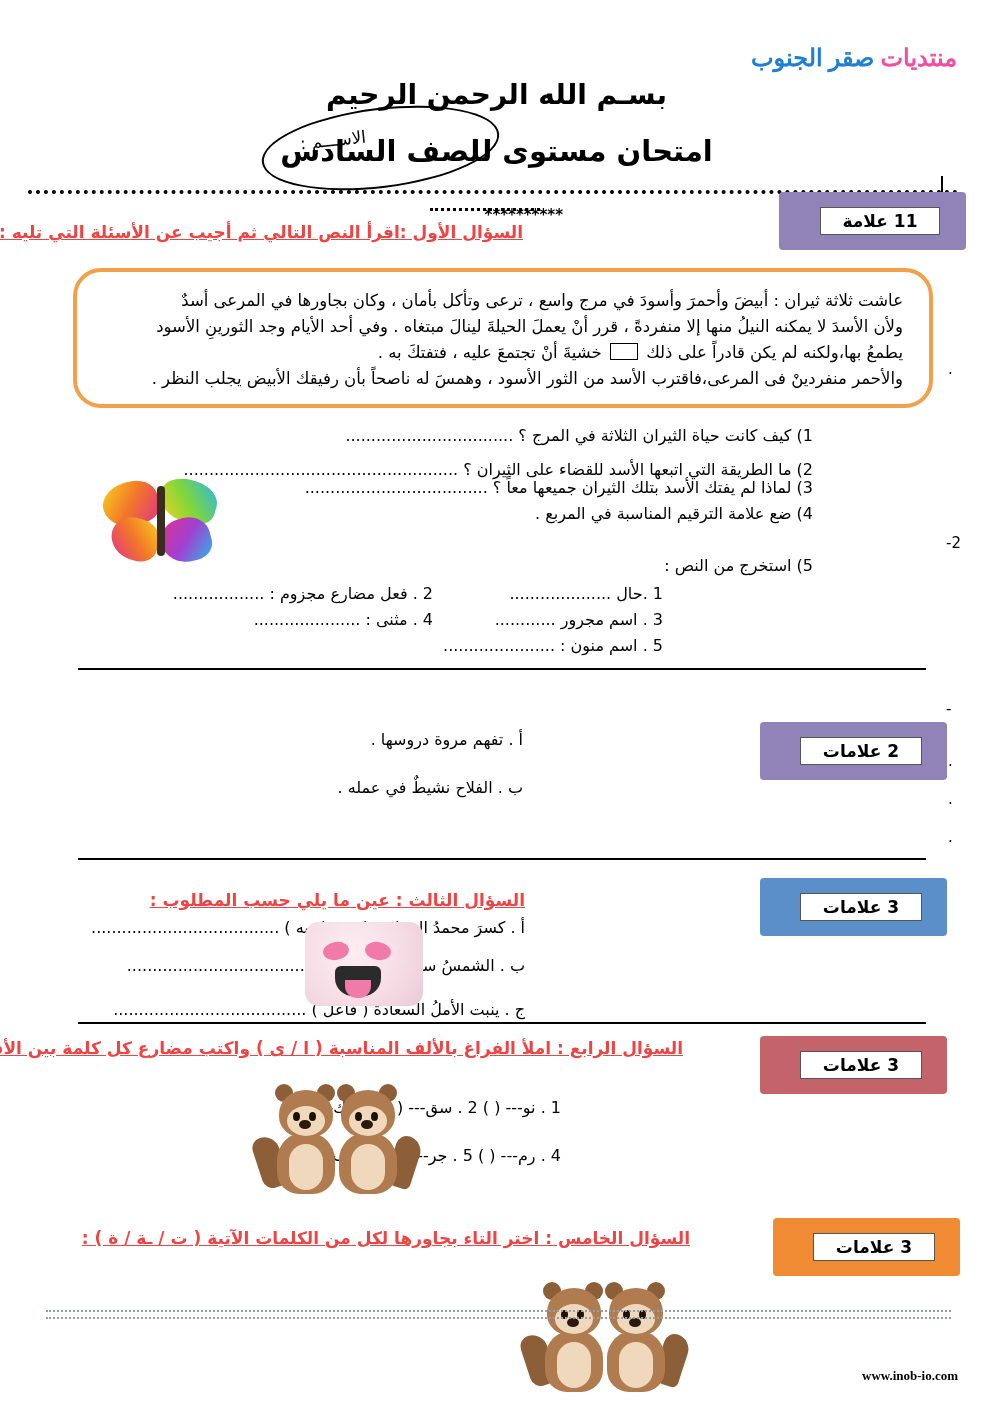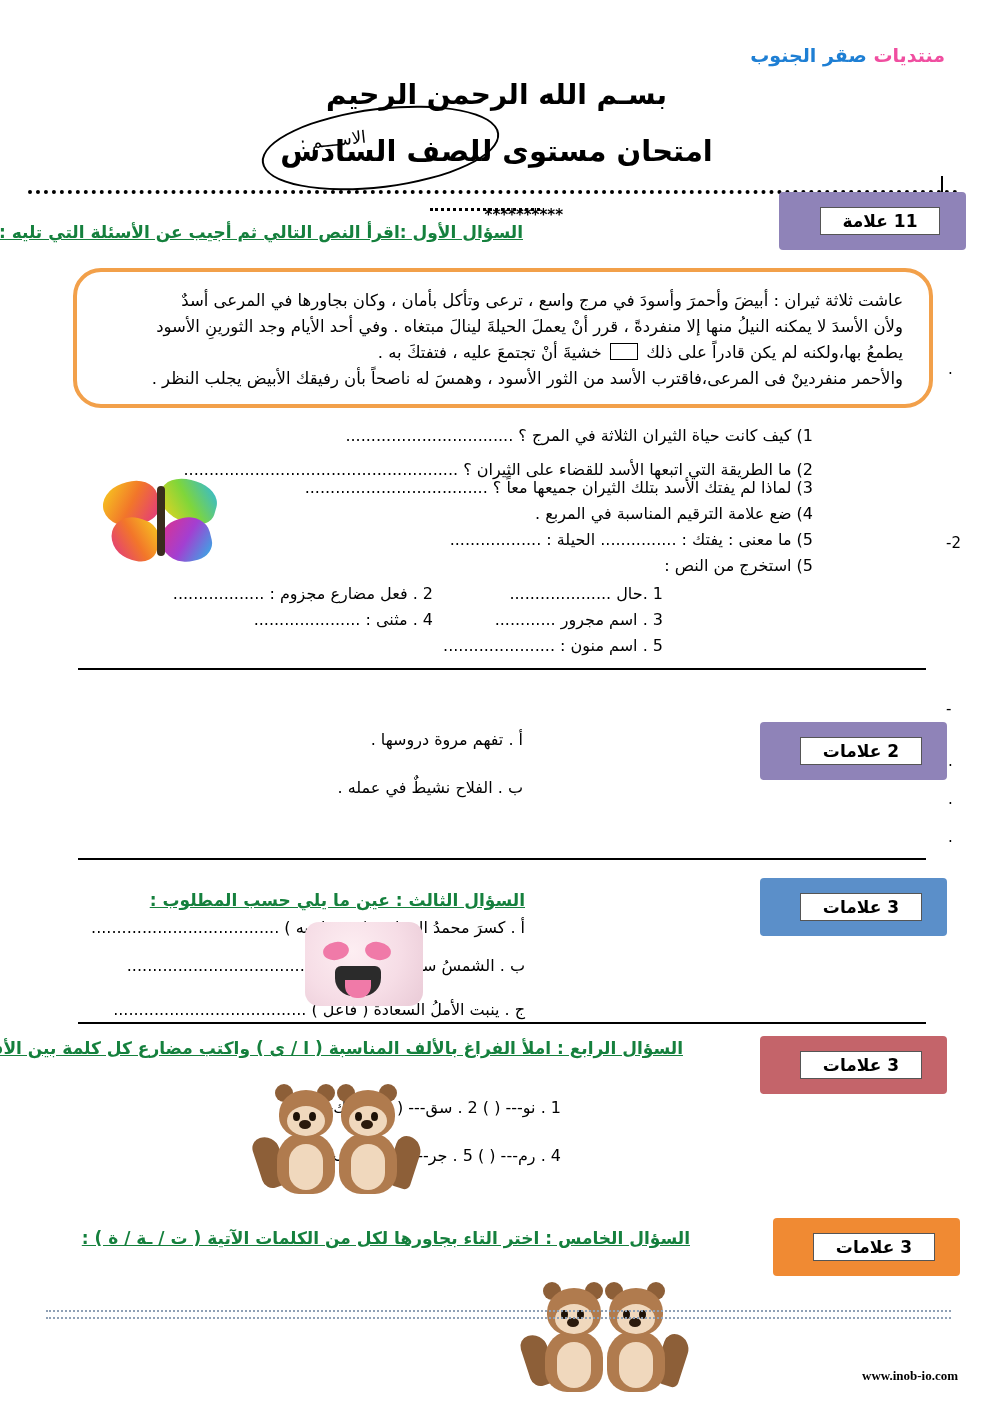--- a/index.html
+++ b/index.html
@@ -16,26 +16,27 @@
     height: 1404px;
     margin: 0 auto;
     background: #ffffff;
     overflow: hidden;
   }
 
   
   .forum-name {
     position: absolute;
     top: 44px;
-    right: 48px;
+    right: 36px;
     color: #f04ea0;
-    font-size: 19px;
+    font-size: 24px;
     font-weight: bold;
     direction: rtl;
     white-space: nowrap;
+    font-family: Liberation Serif, serif;
   }
   .forum-name .blue {
     color: #1e7fd4;
   }
   .basmala {
     position: absolute;
     top: 78px;
     left: 0;
     width: 100%;
     text-align: center;
@@ -132,21 +133,21 @@
   .r4 { top: 1036px; right: 46px; }
   .r4 .wave { background: #c4646a; }
   .r5 { top: 1218px; right: 33px; }
   .r5 .wave { background: #f08a33; }
 
   
   .q-head {
     position: absolute;
     font-size: 17px;
     font-weight: bold;
-    color: #15803d;
+    color: #ef4444;
     text-decoration: underline;
     direction: rtl;
     white-space: nowrap;
   }
   .q1-head { top: 222px; right: 470px; }
   .q2-head { top: 700px; right: 468px; }
   .q3-head { top: 890px; right: 468px; }
   .q4-head { top: 1038px; right: 310px; }
   .q5-head { top: 1228px; right: 303px; }
 
@@ -424,21 +425,20 @@
       <span class="blank-sq"></span>
       <span>خشيةَ أنْ تجتمعَ عليه ، فتفتكَ به .</span>
     </p>
     <p>والأحمر منفردينْ فى المرعى،فاقترب الأسد من الثور الأسود ، وهمسَ له ناصحاً بأن رفيقك الأبيض يجلب النظر .</p>
   </div>
 
   <div class="line" style="top:426px; right:180px;">1) كيف كانت حياة الثيران الثلاثة في المرج ؟ .................................</div>
   <div class="line" style="top:452px; right:180px;margin-top:8px;">2) ما الطريقة التي اتبعها الأسد للقضاء على الثيران ؟ ......................................................</div>
   <div class="line" style="top:478px; right:180px;">3) لماذا لم يفتك الأسد بتلك الثيران جميعها معاً ؟ ....................................</div>
   <div class="line" style="top:504px; right:180px;">4) ضع علامة الترقيم المناسبة في المربع .</div>
-  <div class="line" style="top:530px; right:180px;">5) ما معنى : يفتك : ...............              الحيلة : ..................</div>
   <div class="line" style="top:556px; right:180px;">5) استخرج من النص :</div>
 
   <div class="line" style="top:584px; right:330px;">1 .حال ....................</div>
   <div class="line" style="top:584px; right:560px;">2 . فعل مضارع مجزوم : ..................</div>
   <div class="line" style="top:610px; right:330px;">3 . اسم مجرور ............</div>
   <div class="line" style="top:610px; right:560px;">4 . مثنى : .....................</div>
   <div class="line" style="top:636px; right:330px;">5 . اسم منون : ......................</div>
 
   <div class="side-dot" style="top:534px; left:946px;">2-</div>
   <div class="side-dot" style="top:360px; left:948px;">.</div>

